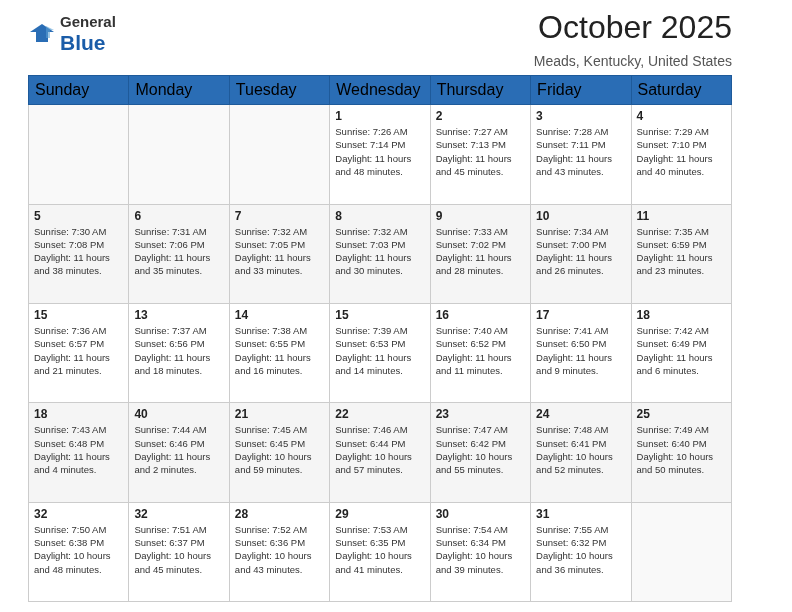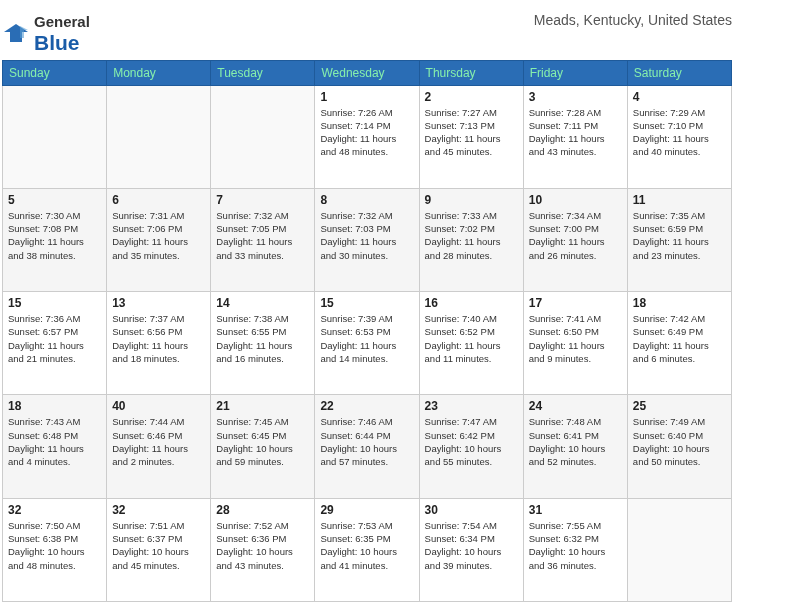--- a/index.html
+++ b/index.html
@@ -6,21 +6,21 @@
     body {
       font-family: Arial, sans-serif;
       background: #fff;
       width: 792px;
       height: 612px;
       overflow: hidden;
     }
     .container {
       width: 746px;
       height: 612px;
-      padding: 10px 14px 10px 2px;
+      padding: 10px 14px 10px 28px;
       display: flex;
       flex-direction: column;
     }
     .header {
       display: flex;
       align-items: flex-start;
       justify-content: space-between;
       margin-bottom: 6px;
     }
     .logo {
@@ -53,36 +53,36 @@
     }
     .month-title {
       font-size: 32px;
       font-weight: 300;
       color: #222;
       line-height: 1.1;
     }
     .location {
       font-size: 14px;
       color: #555;
-      margin-top: 2px;
+      margin-top: 8px;
       text-align: right;
     }
     .calendar {
       flex: 1;
       border: 1px solid #ccc;
       border-collapse: collapse;
       width: 100%;
       table-layout: fixed;
     }
     .calendar th {
       background-color: #2a6db5;
-      color: #86efac;
+      color: #000000;
       text-align: left;
       padding: 5px 6px;
-      font-size: 12px;
+      font-size: 16px;
       font-weight: normal;
       border: 1px solid #1e5a9a;
     }
     .calendar td {
       border: 1px solid #ccc;
       vertical-align: top;
       padding: 4px 5px;
       background: #fff;
       width: calc(100% / 7);
     }
@@ -115,20 +115,21 @@
 
         <polygon points="14,4 26,12 20,12 20,22 8,22 8,12 2,12" fill="#2a6db5"></polygon>
         <polygon points="18,6 26,10 22,10 22,18 18,18" fill="#5a9ed4" opacity="0.6"></polygon>
       </svg>
       <div class="logo-text">
         <span class="logo-general">General</span>
         <span class="logo-blue">Blue</span>
       </div>
     </div>
     <div class="title-block">
+      <div class="month-title">October 2025</div>
       <div class="location">Meads, Kentucky, United States</div>
     </div>
   </div>
 
   <table class="calendar">
     <thead>
       <tr>
         <th>Sunday</th>
         <th>Monday</th>
         <th>Tuesday</th>

